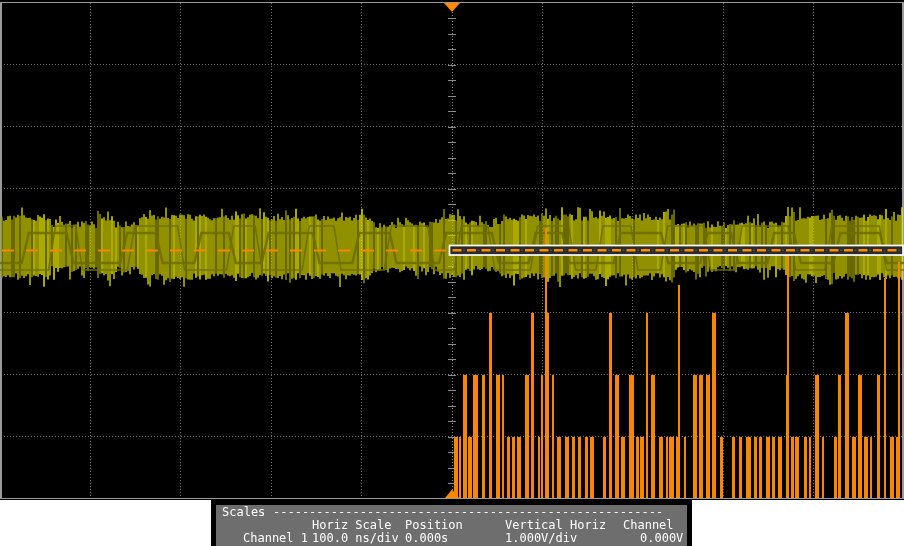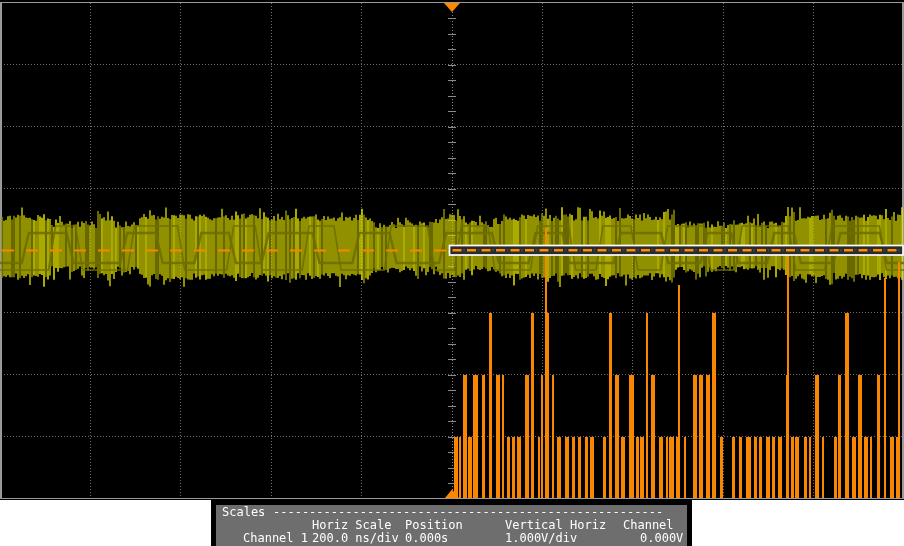--- a/index.html
+++ b/index.html
@@ -624,21 +624,21 @@
           <span class="c-dash">------------------------------------------------------</span>
         </div>
         <div class="srow r2">
           <span class="c-horiz">Horiz Scale</span>
           <span class="c-pos">Position</span>
           <span class="c-vert">Vertical Horiz</span>
           <span class="c-offh">Channel</span>
         </div>
         <div class="srow r3">
           <span class="c-ch">Channel 1</span>
-          <span class="c-horiz">200.0 ns/div</span>
+          <span class="c-horiz">100.0 ns/div</span>
           <span class="c-pos">0.000s</span>
           <span class="c-vert">1.000V/div</span>
           <span class="c-offv">0.000V</span>
         </div>
       </div>
     </div>
   </div>
 
 </div>
 

